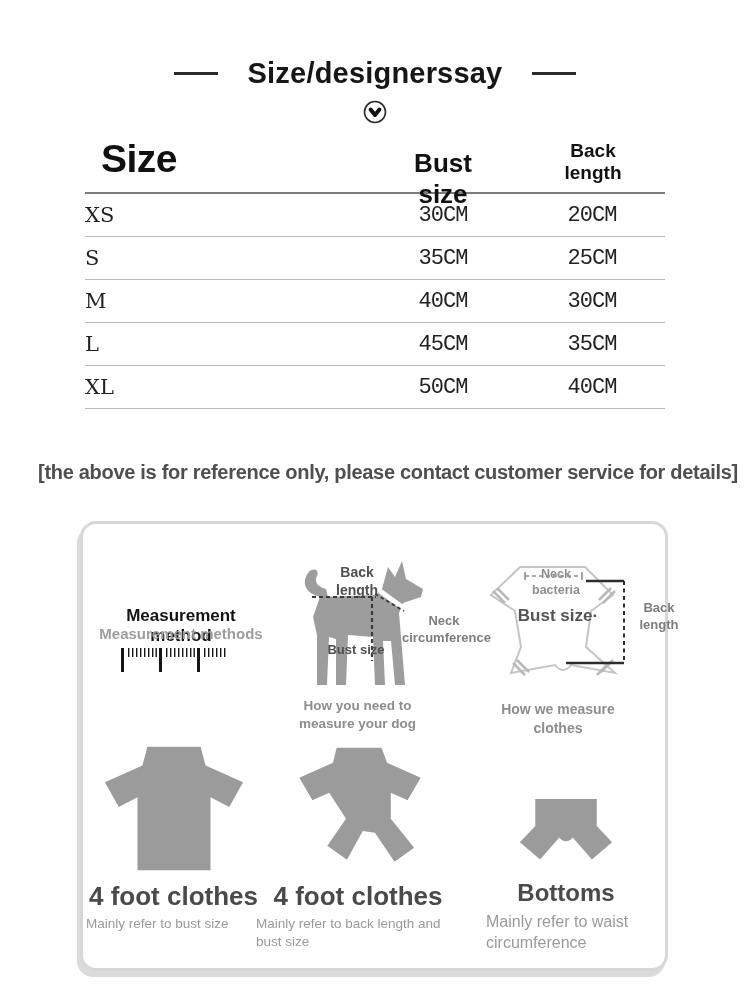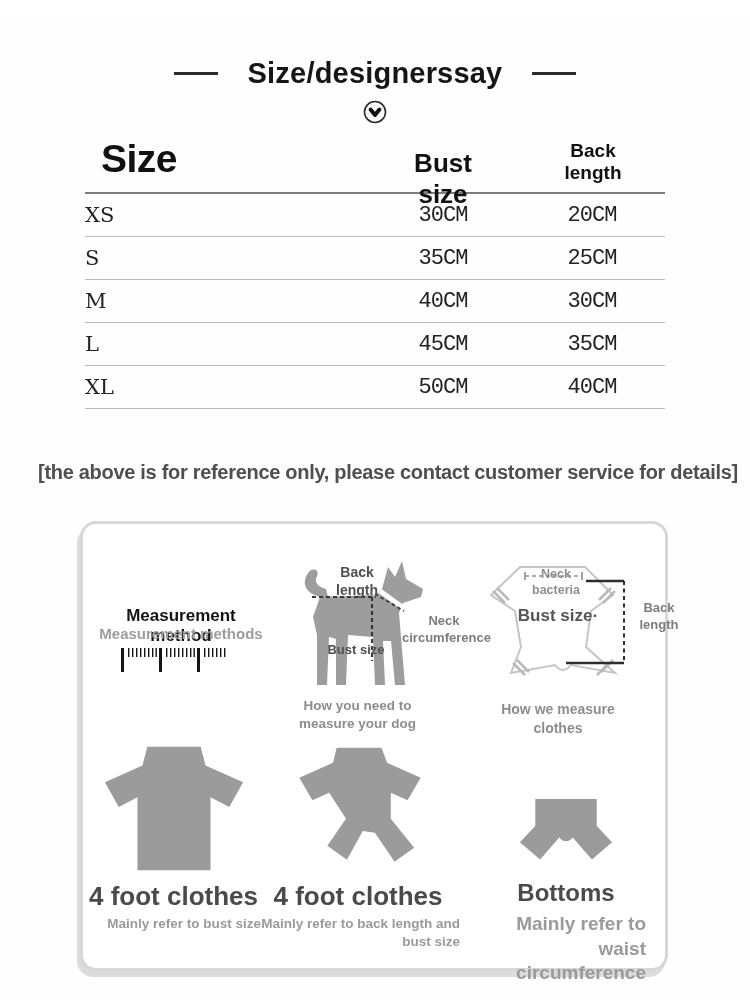--- a/index.html
+++ b/index.html
@@ -51,27 +51,27 @@
   .caption  { font-weight:bold; color:#8d8d8d; text-align:center; line-height:1.35; }
   .dog-back-label   { left:320px; top:550px; width:74px; font-size:14px; }
   .dog-neck-label   { left:402px; top:600px; width:84px; font-size:13px; }
   .dog-bust-label   { left:326px; top:629px; width:60px; font-size:13px; }
   .dog-caption      { left:290px; top:684px; width:135px; font-size:13.5px; }
   .cl-neck-label    { left:521px; top:553px; width:70px; font-size:12.5px; color:#8f8f8f; }
   .cl-bust-label    { left:512px; top:592px; width:92px; font-size:17px; color:#555; }
   .cl-back-label    { left:628px; top:587px; width:62px; font-size:13px; }
   .cl-caption       { left:477px; top:687px; width:162px; font-size:14px; }
   .cat-title { font-weight:bold; color:#4a4a4a; text-align:center; }
-  .cat-sub   { font-weight:bold; color:#9a9a9a; text-align:right; line-height:1.3; }
+  .cat-sub   { font-weight:normal; color:#9a9a9a; text-align:left; line-height:1.3; }
   .cat1-title { left:86px;  top:868px; width:175px; font-size:26px; }
   .cat1-sub   { left:86px;  top:902px; width:175px; font-size:13.5px; }
   .cat2-title { left:268px; top:868px; width:180px; font-size:26px; }
   .cat2-sub   { left:256px; top:902px; width:204px; font-size:13.5px; }
   .cat3-title { left:486px; top:866px; width:160px; font-size:24px; }
-  .cat3-sub   { left:486px; top:899px; width:160px; font-size:19px; }
+  .cat3-sub   { left:486px; top:899px; width:160px; font-size:16px; }
 </style>
 </head>
 <body>
 
 <div class="page">
 
   <div class="title-row">
     <span class="title-line"></span>
     <span class="main-title">Size/designerssay</span>
     <span class="title-line"></span>

